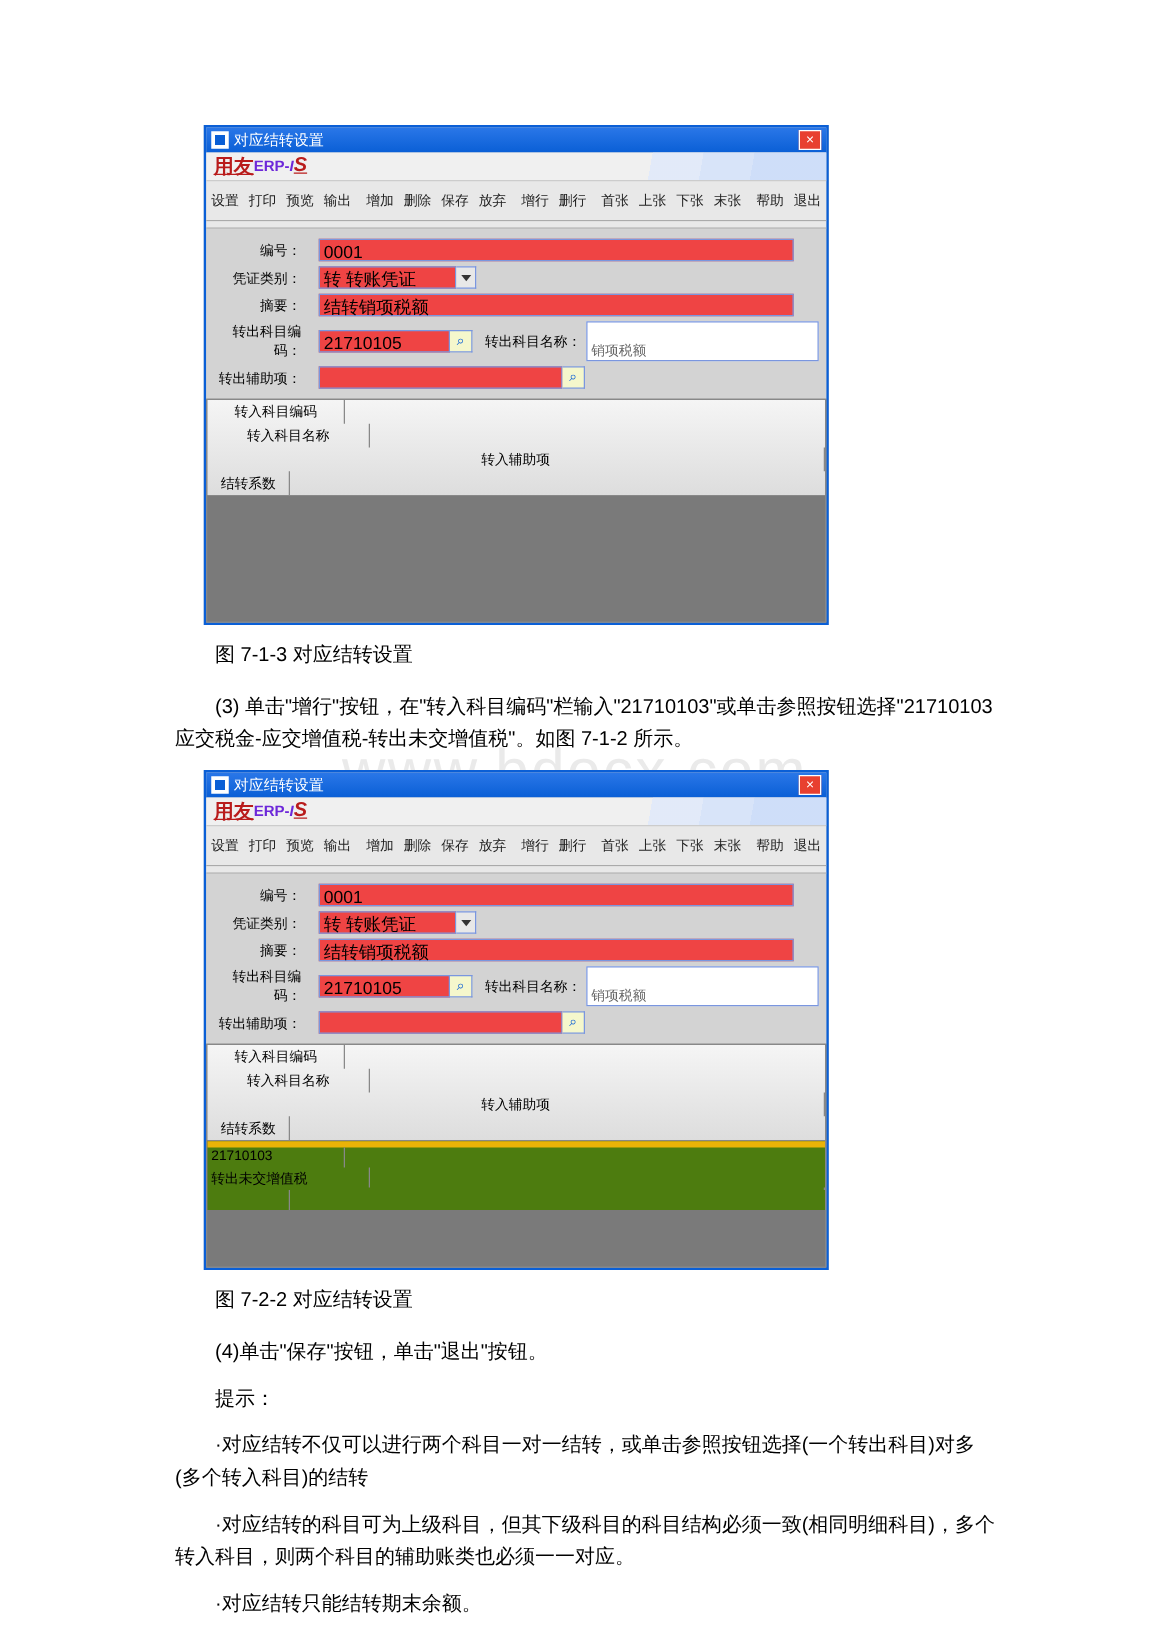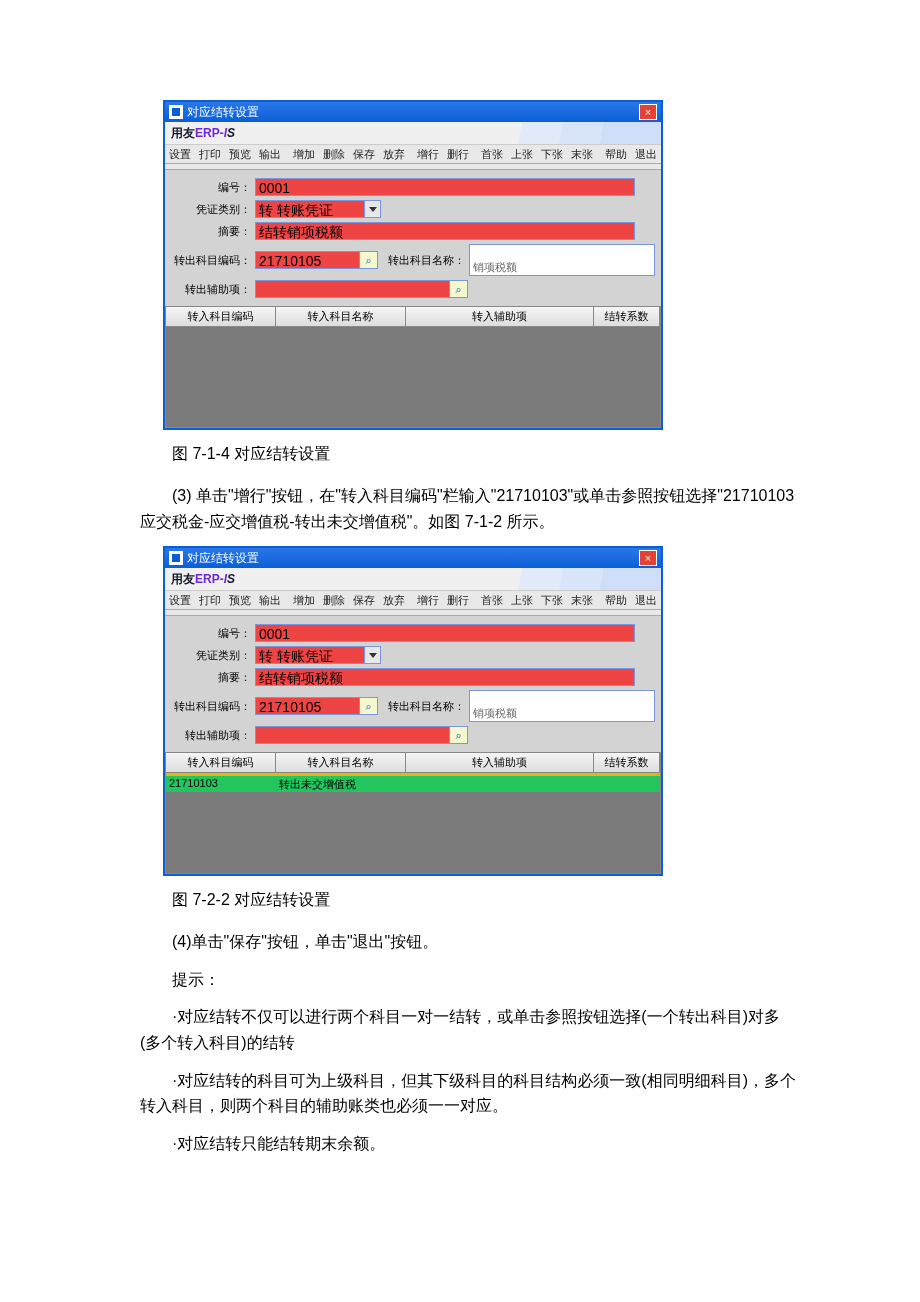--- a/index.html
+++ b/index.html
@@ -68,35 +68,35 @@
   line-height: 1;
 }
 .brandbar {
   background: #f0f0f0;
   height: 22px;
   display: flex;
   align-items: center;
   padding-left: 6px;
   position: relative;
 }
-.brand-red { color: #0f172a; font-weight: bold; font-size: 12px; }
+.brand-red { color: #b91c1c; font-weight: bold; font-size: 16px; text-decoration: underline; }
 .brand-black { color: #6d28d9; font-weight: bold; font-size: 12px; }
 .brandbar::after {
   content: "";
   position: absolute;
   right: 0; top: 0; bottom: 0;
   width: 200px;
   background: linear-gradient(100deg, transparent 0%, transparent 30%, #d9e6ff 30%, #d9e6ff 50%, #c8dcff 50%, #c8dcff 70%, #b8d2ff 70%);
   opacity: 0.6;
 }
 .toolbar {
   background: #e8e8e8;
   border-top: 1px solid #ccc;
   border-bottom: 1px solid #aaa;
-  height: 20px;
+  height: 33px;
   display: flex;
   align-items: center;
   font-size: 11px;
   color: #222;
 }
 .tool-group { display: flex; }
 .tool-group .tool { padding: 0 4px; white-space: nowrap; cursor: default; }
 .tool-sep {
   width: 1px;
   height: 14px;
@@ -108,21 +108,21 @@
   background: #d3d3d3;
 }
 .formrow {
   display: flex;
   align-items: center;
   margin-bottom: 4px;
 }
 .formrow label {
   width: 84px;
   text-align: right;
-  padding-right: 4px;
+  padding-right: 14px;
   font-size: 11px;
 }
 .textbox {
   border: 1px solid #7a96df;
   background: #ef4444;
   height: 18px;
   padding: 1px 3px;
   font-size: 14px;
 }
 .dropdown-btn {
@@ -164,36 +164,38 @@
   color: #666;
 }
 .grid {
   border: 1px solid #888;
   background: #7a7a7a;
 }
 .grid-head {
   display: flex;
   background: linear-gradient(#f5f5f5,#ddd);
   border-bottom: 1px solid #888;
+  flex-direction: column;
 }
 .grid-head .gh {
   border-right: 1px solid #888;
   padding: 2px 4px;
   font-size: 11px;
   text-align: center;
 }
 .gh1 { width: 110px; }
 .gh2 { width: 130px; }
 .gh3 { flex: 1; }
 .gh4 { width: 66px; }
 .grid-body { height: 100px; background: #7a7a7a; }
 .grid-row {
   display: flex;
-  border-top: 3px solid #eab308;
-  background: #22c55e;
+  border-top: 5px solid #eab308;
+  background: #4d7c0f;
+  flex-direction: column;
 }
 .grid-row .gc {
   border-right: 1px solid #888;
   padding: 1px 3px;
   font-size: 11px;
   height: 16px;
 }
 .doc-caption {
   text-indent: 2em;
   font-size: 16px;
@@ -289,21 +291,21 @@
     <div class="grid-head">
       <div class="gh gh1">转入科目编码</div>
       <div class="gh gh2">转入科目名称</div>
       <div class="gh gh3">转入辅助项</div>
       <div class="gh gh4">结转系数</div>
     </div>
     <div class="grid-body"></div>
   </div>
 </div>
 
-<p class="doc-caption">图 7-1-4 对应结转设置</p>
+<p class="doc-caption">图 7-1-3 对应结转设置</p>
 
 <p class="doc-para" style="text-indent:2em;margin-left:0;">(3) 单击"增行"按钮，在"转入科目编码"栏输入"21710103"或单击参照按钮选择"21710103 应交税金-应交增值税-转出未交增值税"。如图 7-1-2 所示。</p>
 
 <div class="appwin">
   <div class="titlebar">
     <span class="titlebar-icon"></span>
     <span>对应结转设置</span>
     <span class="spacer"></span>
     <span class="closebox">×</span>
   </div>

